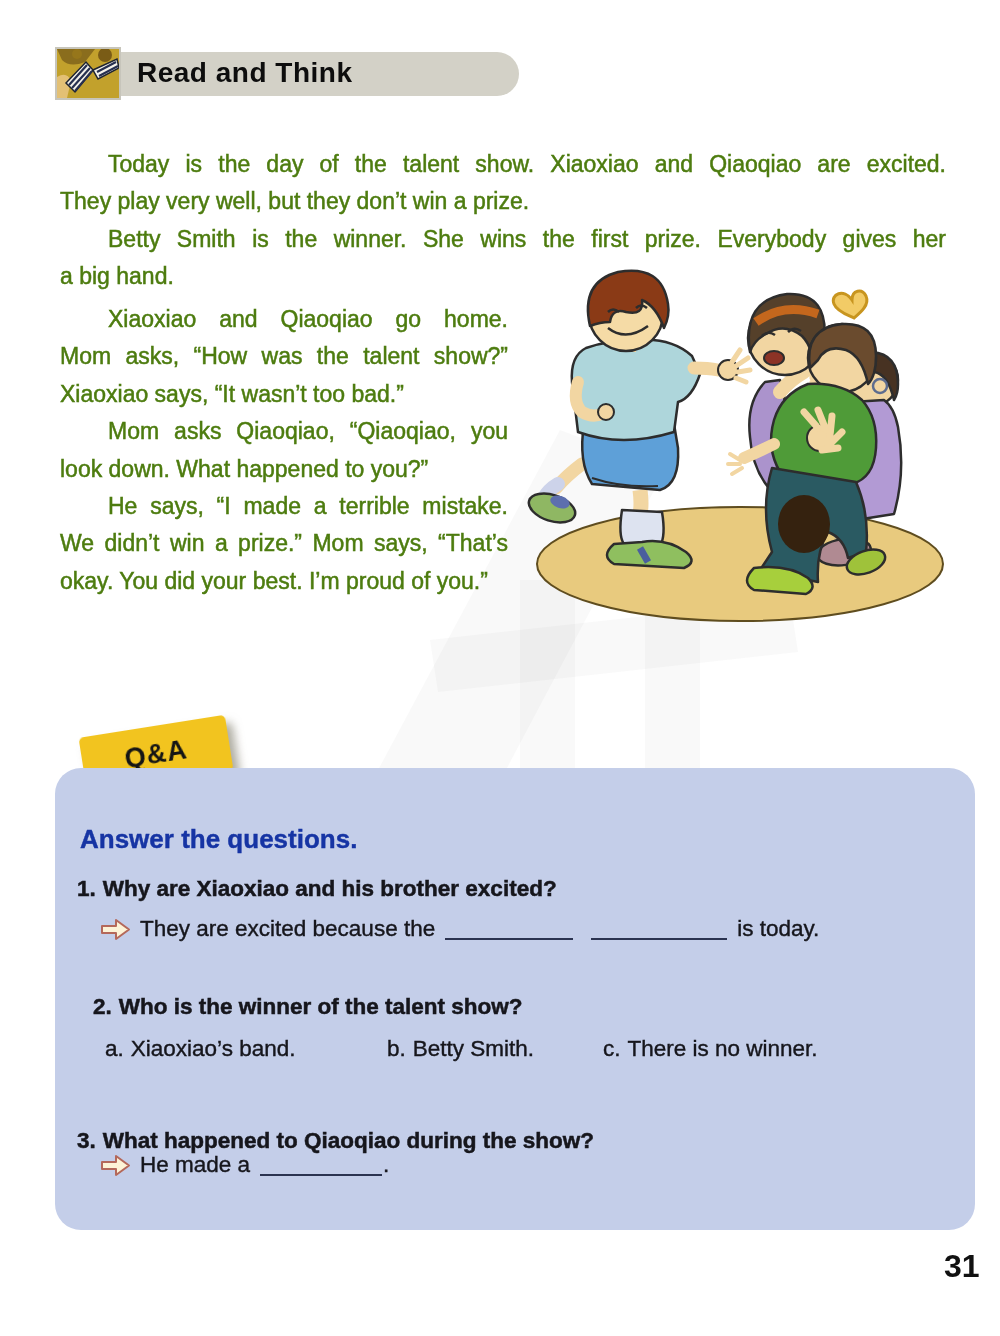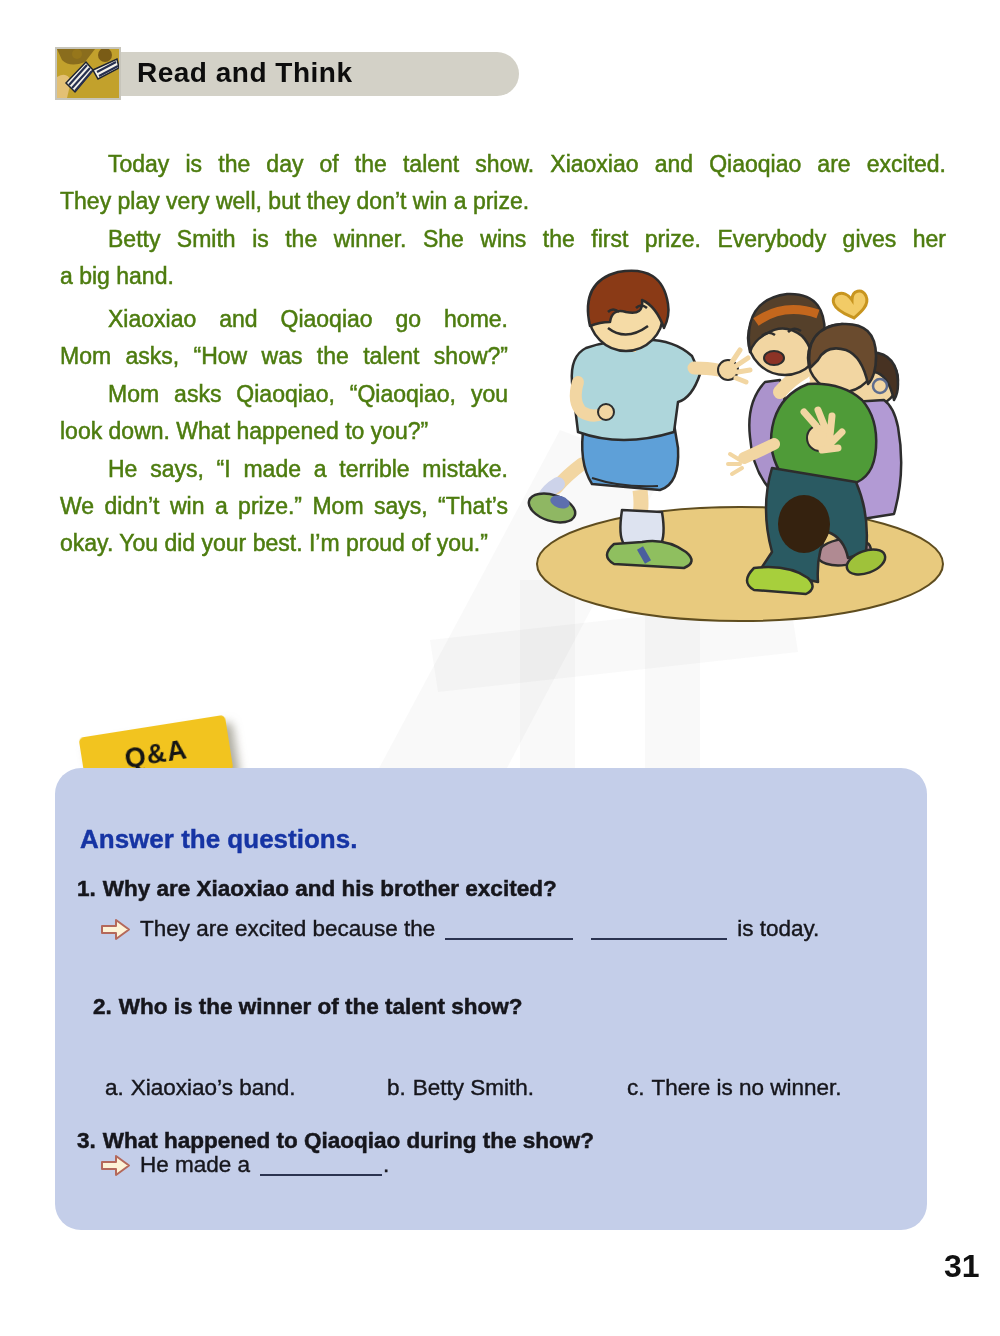--- a/index.html
+++ b/index.html
@@ -41,38 +41,38 @@
     position:absolute;left:82px;top:726px;width:148px;height:56px;background:#f2c41f;
     border-radius:5px;transform:rotate(-9deg);
     filter:drop-shadow(6px 8px 5px rgba(108,104,84,0.55));
     display:flex;align-items:center;justify-content:center;
   }
   .qa-tab span{font-size:27px;font-weight:800;color:#151515;letter-spacing:1px;}
 
   
   .qa-box{
     position:absolute;left:55px;top:768px;width:872px;height:462px;
-    background:#c4cee9;border-radius:26px;
+    background:#c4cee9;border-radius:26px;padding-left:48px;
   }
   .qa-heading{
     position:absolute;left:25px;top:56px;margin:0;font-size:26px;font-weight:700;
     color:#1634a4;-webkit-text-stroke:0.4px currentColor;white-space:nowrap;
   }
   .qline{position:absolute;font-size:22.5px;white-space:nowrap;color:#16161c;
     -webkit-text-stroke:0.5px currentColor;}
   .qnum{font-weight:700;margin-right:7px;}
   .qtext{font-weight:600;}
   .ansline{position:absolute;font-size:22.5px;white-space:nowrap;color:#16161c;
     -webkit-text-stroke:0.4px currentColor;display:flex;align-items:center;}
   .arrow-icon{margin-right:9px;flex:0 0 auto;}
   .blank{display:inline-block;border-bottom:2.5px solid #2b3350;height:20px;vertical-align:baseline;}
   .b1{width:128px;margin:0 9px 0 10px;}
   .b2{width:136px;margin:0 10px 0 9px;}
   .b3{width:122px;margin:0 1px 0 10px;}
-  .opt{position:absolute;font-size:22.5px;white-space:nowrap;color:#16161c;margin-top:39px;
+  .opt{position:absolute;font-size:22.5px;white-space:nowrap;color:#16161c;
     -webkit-text-stroke:0.4px currentColor;}
   .opt .letter{margin-right:7px;}
 
   .page-number{
     position:absolute;left:944px;top:1248px;font-size:32px;font-weight:700;color:#111;
   }
 </style>
 </head>
 <body>
 
@@ -108,20 +108,21 @@
   <div class="passage-full">
     <div class="tline ind spread">Today is the day of the talent show. Xiaoxiao and Qiaoqiao are excited.</div>
     <div class="tline">They play very well, but they don’t win a prize.</div>
     <div class="tline ind spread">Betty Smith is the winner. She wins the first prize. Everybody gives her</div>
     <div class="tline">a big hand.</div>
   </div>
 
   <div class="passage-col">
     <div class="tline ind spread">Xiaoxiao and Qiaoqiao go home.</div>
     <div class="tline spread">Mom asks, “How was the talent show?”</div>
+    <div class="tline">Xiaoxiao says, “It wasn’t too bad.”</div>
     <div class="tline ind spread">Mom asks Qiaoqiao, “Qiaoqiao, you</div>
     <div class="tline">look down. What happened to you?”</div>
     <div class="tline ind spread">He says, “I made a terrible mistake.</div>
     <div class="tline spread">We didn’t win a prize.” Mom says, “That’s</div>
     <div class="tline">okay. You did your best. I’m proud of you.”</div>
   </div>
 
   <div class="illustration">
     <svg width="445" height="375" viewBox="0 0 445 375">
       <g>
@@ -216,21 +217,21 @@
 
     <div class="qline" style="left:38px;top:226px;">
       <span class="qnum">2.</span><span class="qtext">Who is the winner of the talent show?</span>
     </div>
     <div class="opt" style="left:50px;top:268px;">
       <span class="letter">a.</span><span>Xiaoxiao’s band.</span>
     </div>
     <div class="opt" style="left:332px;top:268px;">
       <span class="letter">b.</span><span>Betty Smith.</span>
     </div>
-    <div class="opt" style="left:572px;top:268px;">
+    <div class="opt" style="left:548px;top:268px;">
       <span class="letter">c.</span><span>There is no winner.</span>
     </div>
 
     <div class="qline" style="left:22px;top:360px;">
       <span class="qnum">3.</span><span class="qtext">What happened to Qiaoqiao during the show?</span>
     </div>
     <div class="ansline" style="left:46px;top:384px;">
       <svg class="arrow-icon" width="30" height="23" viewBox="0 0 30 23">
         <polygon points="1,8 15,8 15,2 28,11.5 15,21 15,15 1,15" fill="#fdf3d6" stroke="#b4685a" stroke-width="2" stroke-linejoin="round"></polygon>
       </svg>

